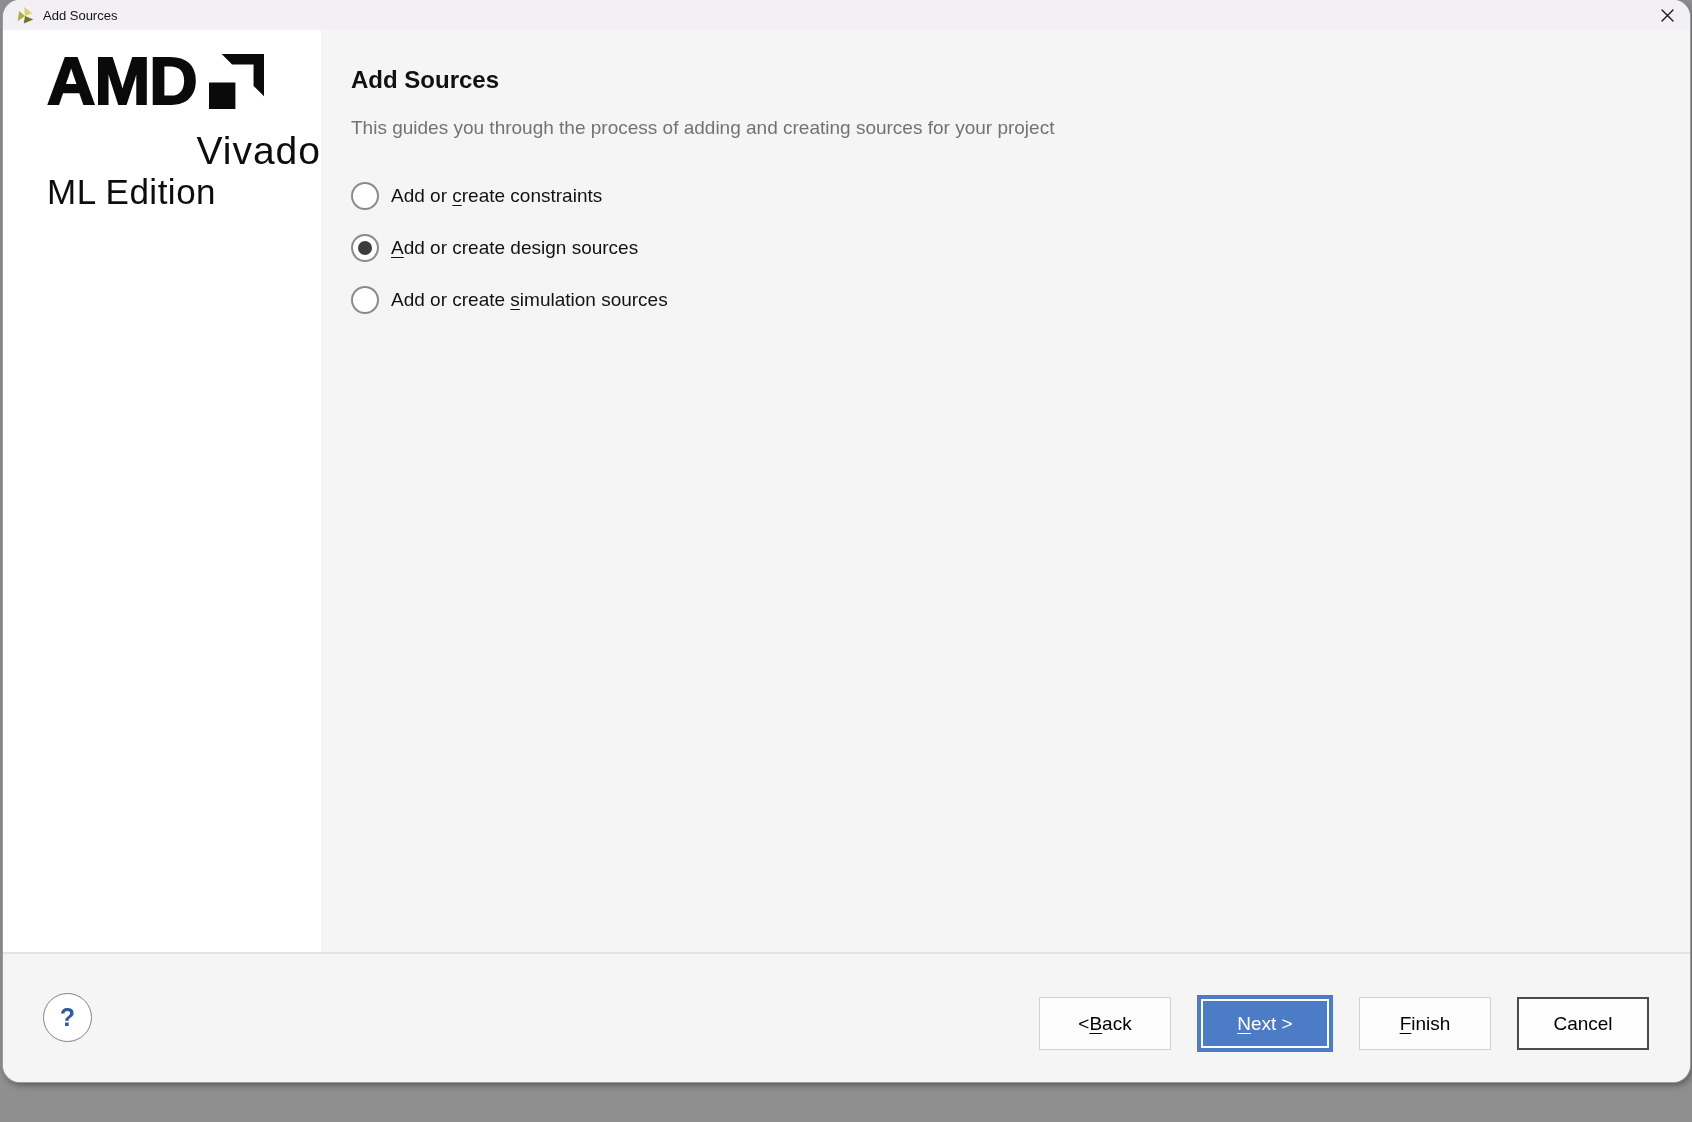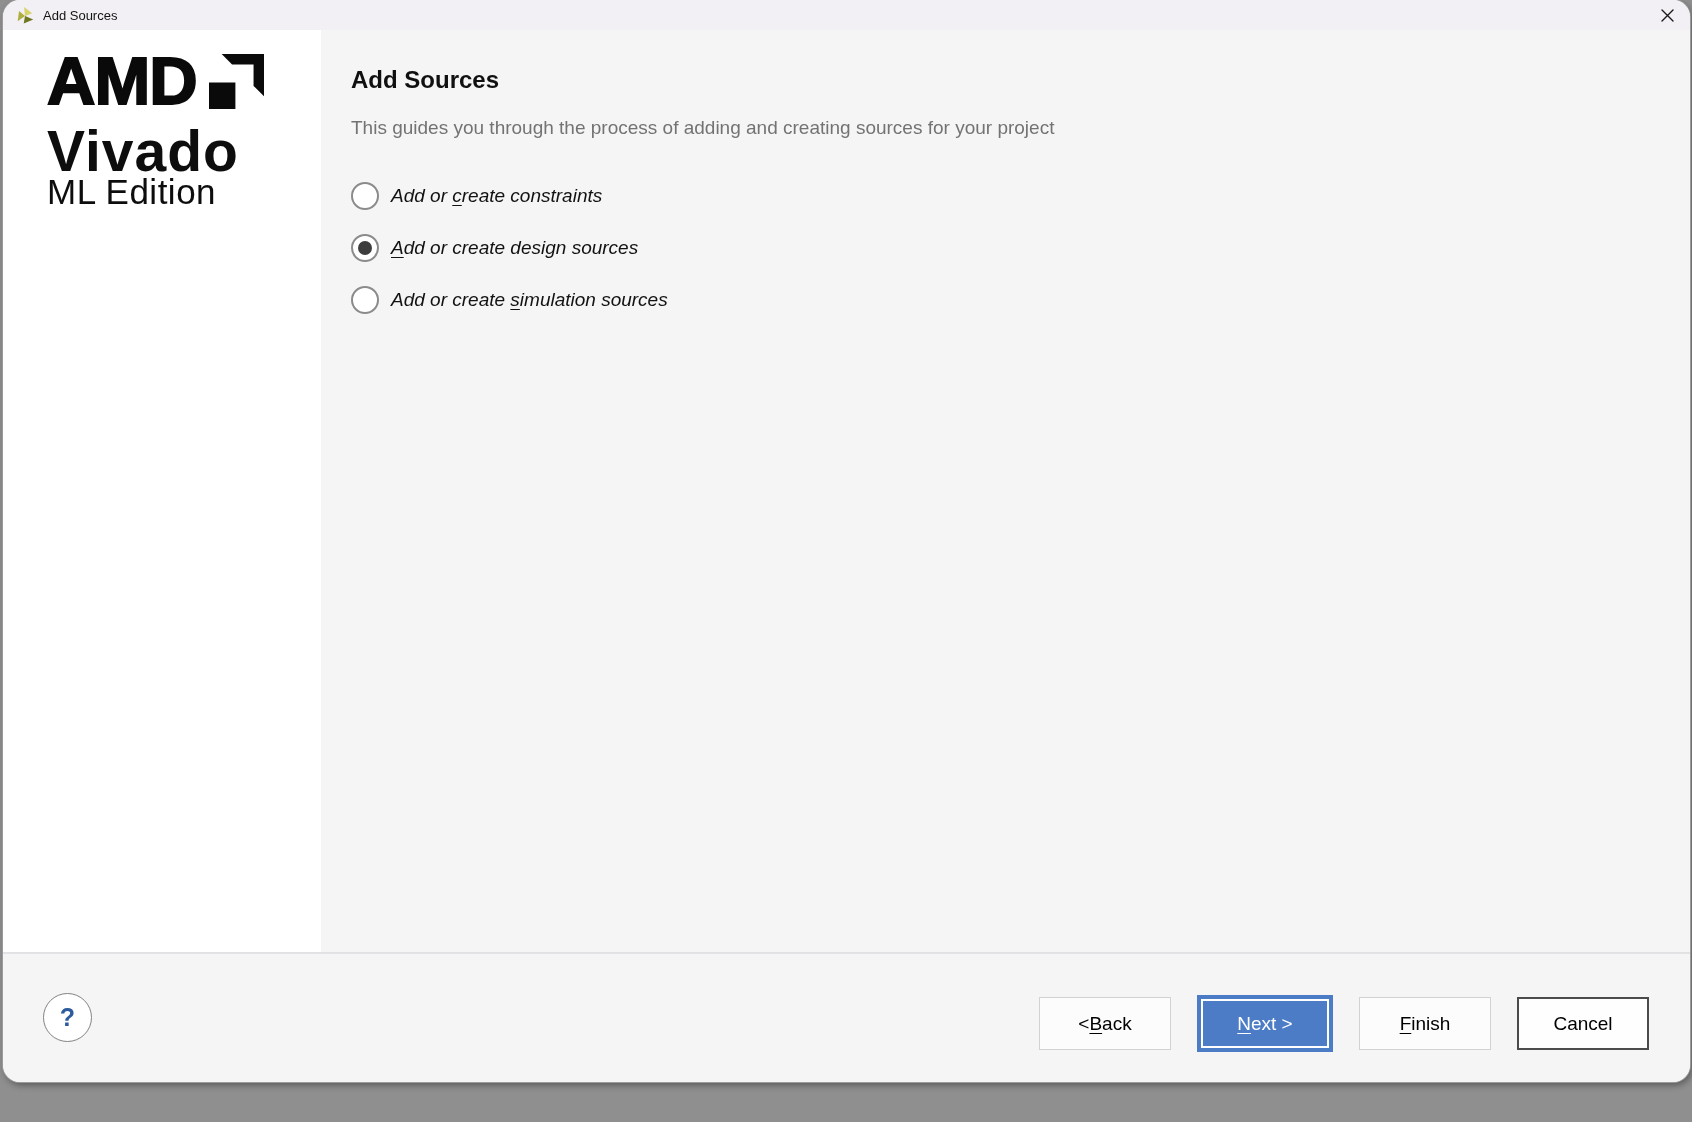--- a/index.html
+++ b/index.html
@@ -44,33 +44,33 @@
   }
   .amd-line { display: flex; align-items: flex-start; gap: 12px; height: 56px; }
   .amd-word {
     font-size: 67px; line-height: 53px; font-weight: bold;
     color: #0a0a0a; letter-spacing: -1px;
     -webkit-text-stroke: 2px #0a0a0a;
   }
   .amd-mark { width: 55px; height: 55px; display: block; }
   .vivado-word {
     margin-top: 21px;
-    font-size: 57px; line-height: 40px; font-weight: bold;
-    letter-spacing: 1px; color: #0d0d0d;
+    font-size: 39px; line-height: 40px; font-weight: normal;
+    letter-spacing: 1px; color: #0d0d0d; text-align: right;
   }
   .ml-edition-word {
     margin-top: 7px;
     font-size: 35px; line-height: 27px;
     letter-spacing: 0.5px; color: #0d0d0d;
   }
   .main-panel { flex: 1 1 auto; padding: 36px 40px 0 30px; }
   .page-heading { font-size: 24px; font-weight: bold; color: #101010; margin: 0; }
   .page-desc { font-size: 19px; color: #737373; margin-top: 23px; }
   .options { margin-top: 42px; }
-  .option-row { display: flex; align-items: center; height: 30px; margin-bottom: 22px; cursor: default; font-style: italic; }
+  .option-row { display: flex; align-items: center; height: 30px; margin-bottom: 22px; cursor: default; }
   .radio {
     width: 28px; height: 28px; flex: 0 0 28px;
     border: 2px solid #8b8b8b; border-radius: 50%;
     background: #fff;
     display: flex; align-items: center; justify-content: center;
   }
   .radio .dot { width: 14px; height: 14px; border-radius: 50%; background: #3d3d3d; display: none; }
   .option-row.selected .radio .dot { display: block; }
   .option-label { margin-left: 12px; font-size: 19px; color: #121212; }
   u { text-decoration: underline; text-underline-offset: 3px; text-decoration-thickness: 1px; }

